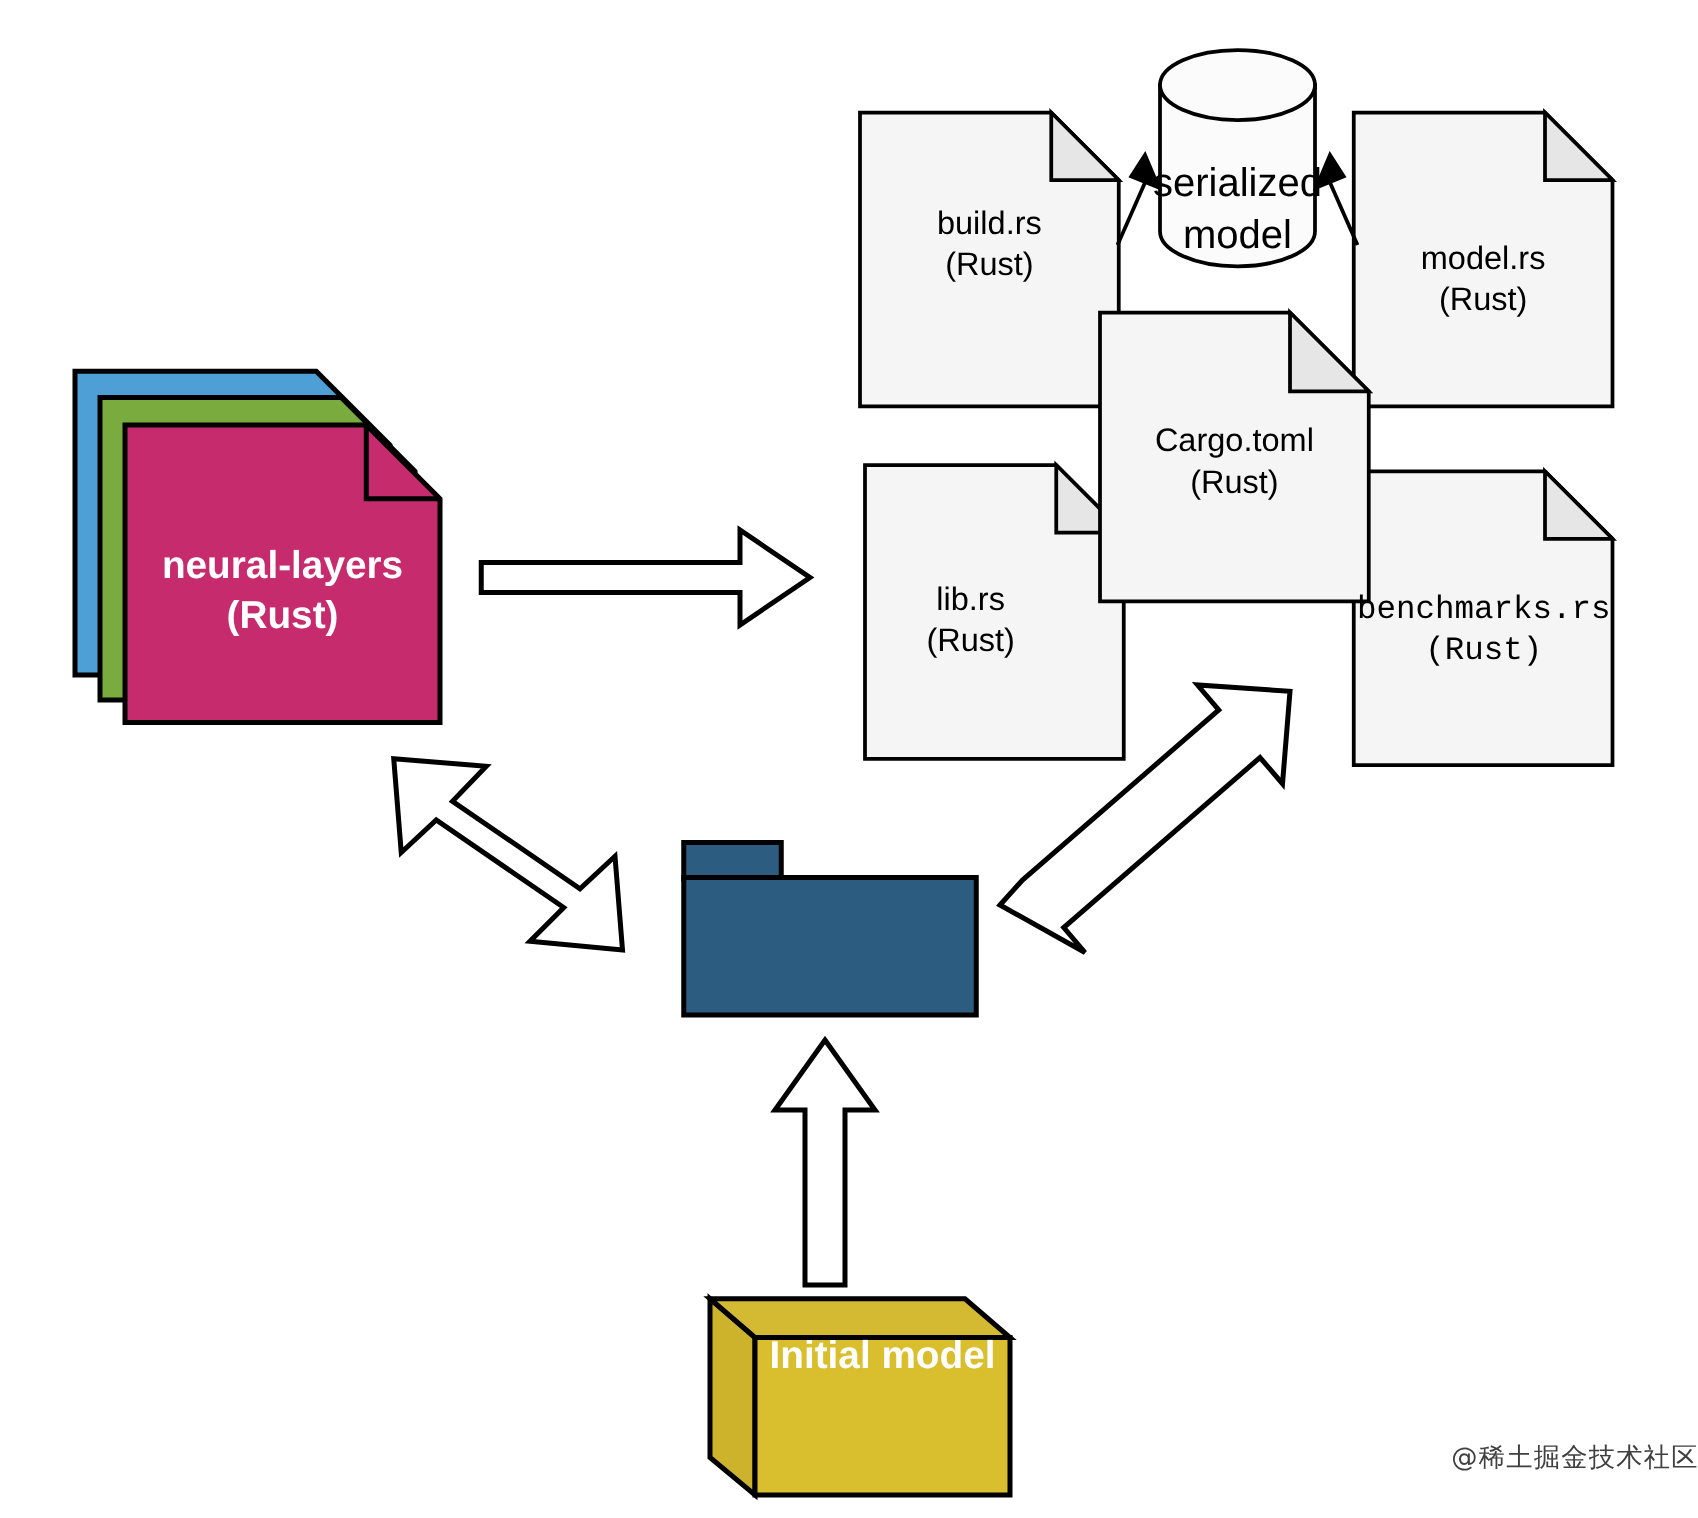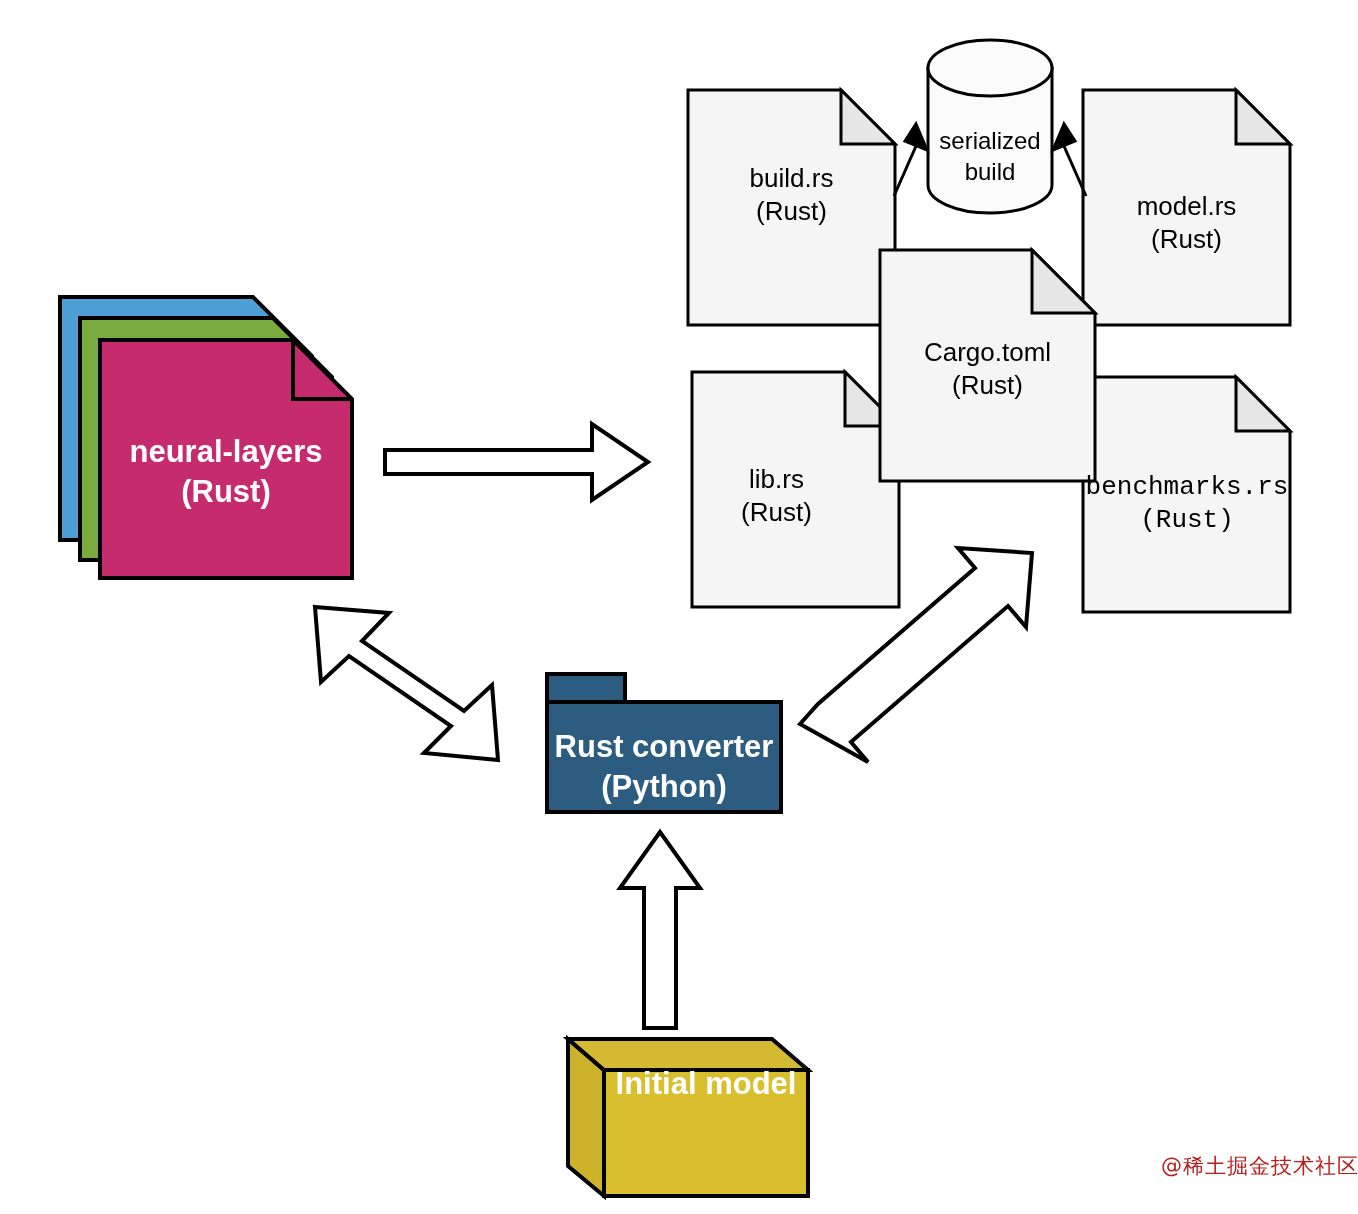--- a/index.html
+++ b/index.html
@@ -30,33 +30,33 @@
     line-height: 1.28;
     white-space: pre;
     pointer-events: none;
   }
   .file-label {
     font-size: 26px;
     color: #000000;
     font-weight: 400;
   }
   .db-label {
-    font-size: 24px;
+    font-size: 32px;
     color: #000000;
     font-weight: 400;
   }
   .bold-white-label {
     font-size: 31px;
     color: #ffffff;
     font-weight: bold;
   }
   .watermark {
     position: absolute;
     font-size: 21px;
-    color: #b91c1c;
+    color: #404040;
     letter-spacing: 1px;
     font-family: "DejaVu Sans", sans-serif;
     white-space: nowrap;
   }
 </style>
 </head>
 <body>
 
 <div id="canvas">
 
@@ -141,21 +141,20 @@
   <div class="shape-label file-label" style="left:688px; top:162px; width:207px;"><span>build.rs</span><br><span>(Rust)</span></div>
 
   <div class="shape-label file-label" style="left:1083px; top:190px; width:207px;"><span>model.rs</span><br><span>(Rust)</span></div>
 
   <div class="shape-label file-label" style="left:692px; top:463px; width:169px;"><span>lib.rs</span><br><span>(Rust)</span></div>
 
   <div class="shape-label file-label" style="left:1072px; top:471px; width:230px;font-family:Liberation Mono, monospace;"><span>benchmarks.rs</span><br><span>(Rust)</span></div>
 
   <div class="shape-label file-label" style="left:880px; top:336px; width:215px;"><span>Cargo.toml</span><br><span>(Rust)</span></div>
 
-  <div class="shape-label db-label" style="left:922px; top:126px; width:136px;"><span>serialized</span><br><span>build</span></div>
+  <div class="shape-label db-label" style="left:922px; top:126px; width:136px;"><span>serialized</span><br><span>model</span></div>
 
-  <div class="shape-label bold-white-label" style="left:547px; top:727px; width:234px;"><span>Rust converter</span><br><span>(Python)</span></div>
 
   <div class="shape-label bold-white-label" style="left:604px; top:1064px; width:204px;"><span>Initial model</span></div>
 
   <div class="watermark" style="left:1161px; top:1152px;">@稀土掘金技术社区</div>
 
 </div>
 
 </body></html>

